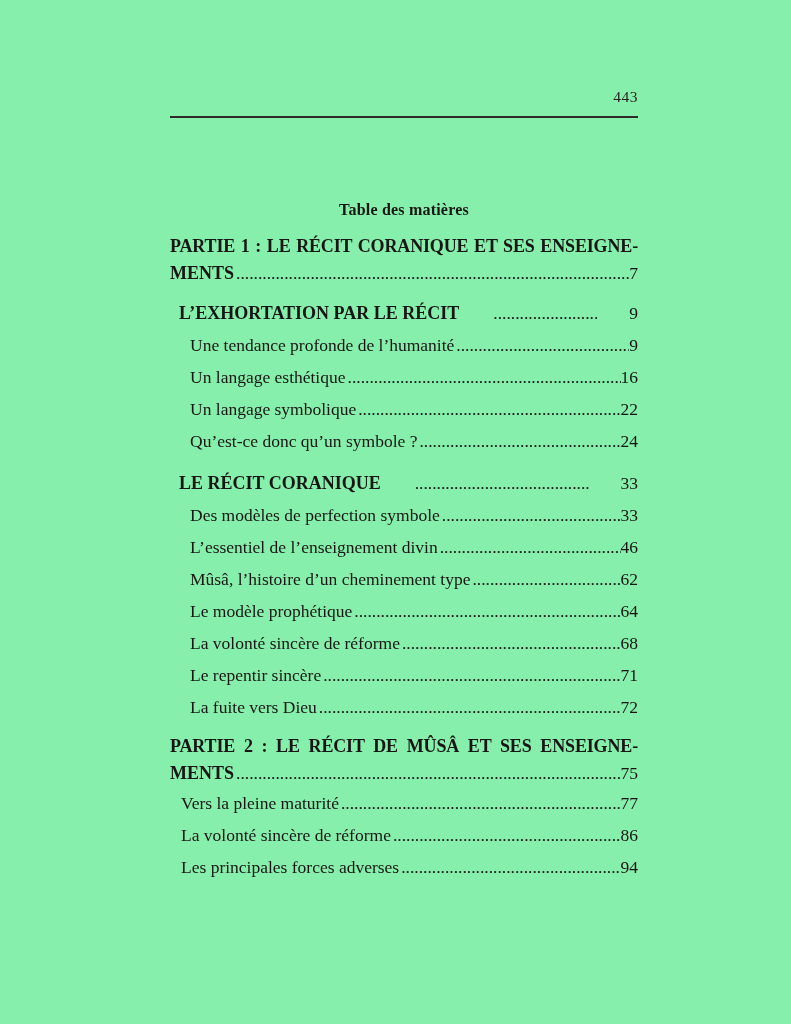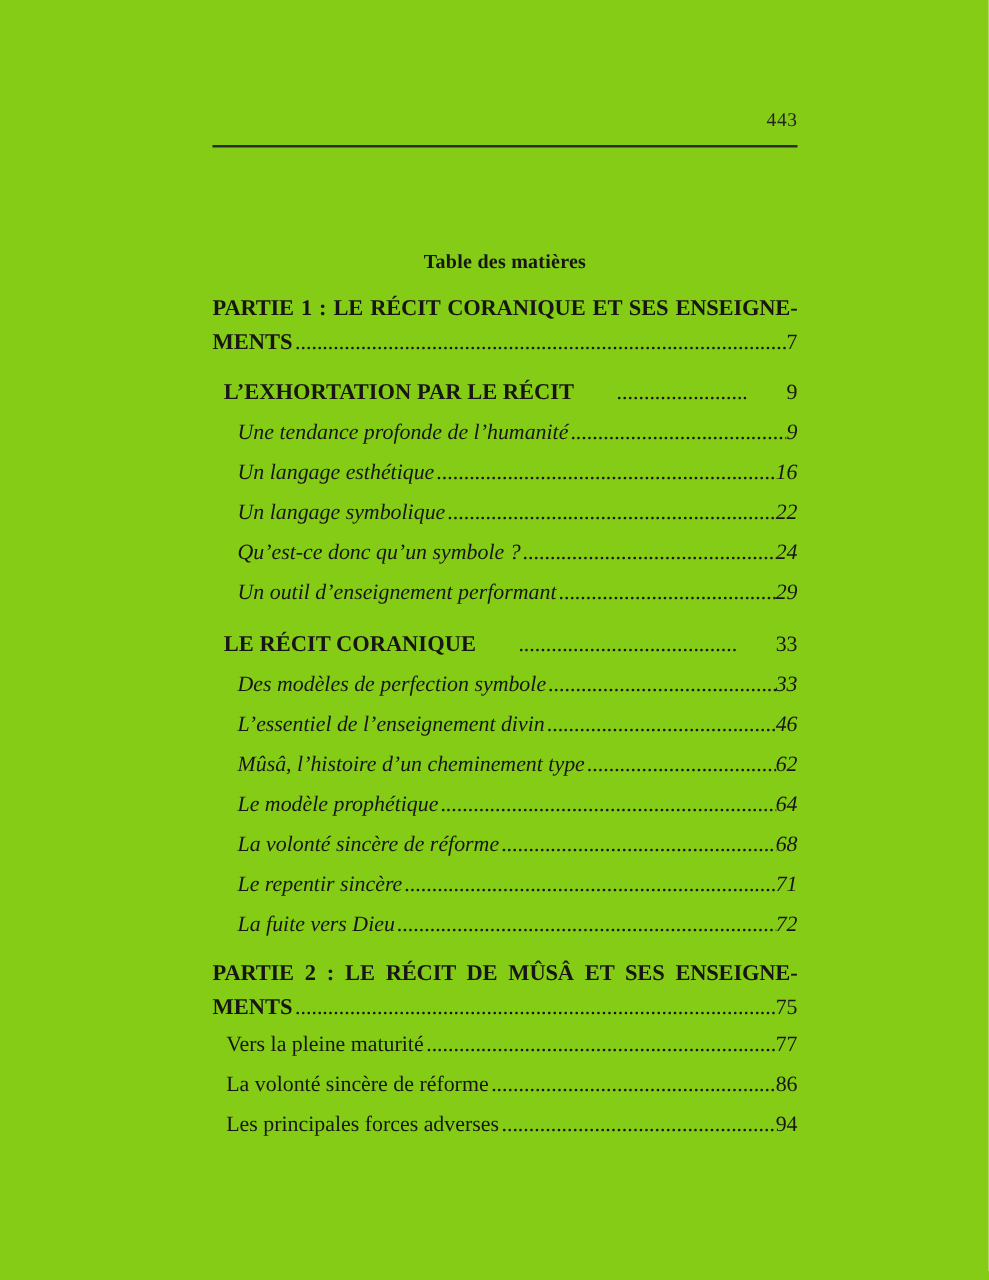--- a/index.html
+++ b/index.html
@@ -12,21 +12,21 @@
     height: 1024px;
     font-family: "Liberation Serif", "DejaVu Serif", serif;
     color: #181614;
     overflow: hidden;
   }
   .page {
     box-sizing: border-box;
     width: 791px;
     height: 1024px;
     padding: 86px 153px 0 170px;
-    background: #84cc16;
+    background: #86efac;
   }
   
   .running-header {
     border-bottom: 2px solid #2e2b28;
     padding-bottom: 8px;
   }
   .pageno {
     text-align: right;
     font-size: 15.5px;
     line-height: 22px;
@@ -94,21 +94,20 @@
   .section {
     margin-top: 10px;
     font-weight: bold;
     font-size: 18px;
     margin-left: 9px;
     gap: 32px;
   }
   
   .subsection {
     margin-left: 20px;
-    font-style: italic;
   }
   
   .sub2 {
     margin-left: 11px;
   }
 </style>
 </head>
 <body>
 
 <div class="page">
@@ -153,25 +152,20 @@
       <span class="leader"></span>
       <span class="pg">22</span>
     </div>
 
     <div class="row subsection">
       <span class="label">Qu’est-ce donc qu’un symbole ?</span>
       <span class="leader"></span>
       <span class="pg">24</span>
     </div>
 
-    <div class="row subsection">
-      <span class="label">Un outil d’enseignement performant</span>
-      <span class="leader"></span>
-      <span class="pg">29</span>
-    </div>
 
     <div class="row section">
       <span class="label">LE RÉCIT CORANIQUE</span>
       <span class="leader"></span>
       <span class="pg">33</span>
     </div>
 
     <div class="row subsection">
       <span class="label">Des modèles de perfection symbole</span>
       <span class="leader"></span>

